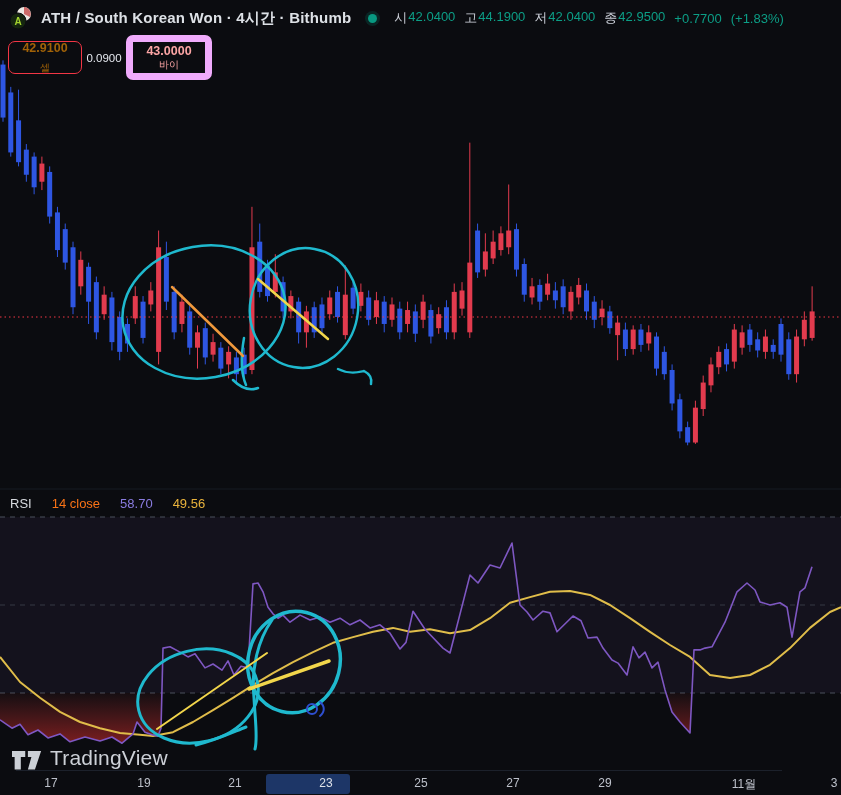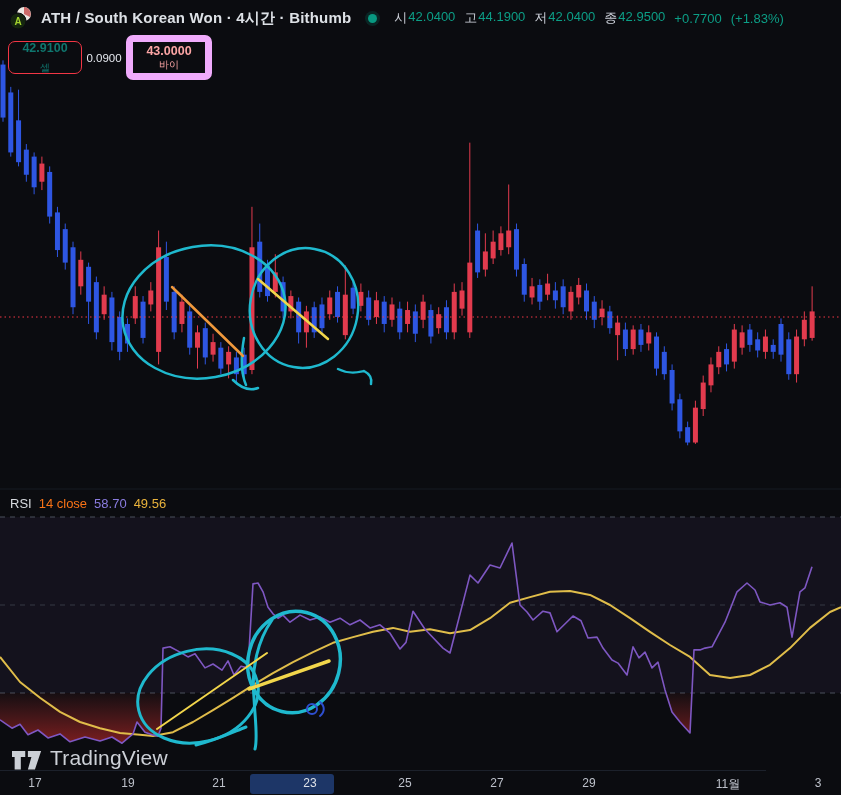--- a/index.html
+++ b/index.html
@@ -14,39 +14,39 @@
     box-shadow:0 0 0 3px rgba(8,153,129,.18);}
   .ohlc{display:flex;align-items:center;gap:9px;margin-left:10px;font-size:13px;}
   .ohlc .lb{color:#cfd3dc;}
   .ohlc .vl{color:#0c9e86;}
   .pair{display:flex;gap:1px;}
 
   
   .trades{position:absolute;top:35px;left:8px;display:flex;align-items:center;z-index:6;}
   .tbtn{width:72px;height:31px;border-radius:7px;background:#0b0c10;display:flex;flex-direction:column;
     align-items:center;justify-content:center;line-height:1.1;cursor:pointer;}
-  .sell{border:1px solid #f23645;color:#0f766e;gap:6px;}
+  .sell{border:1px solid #f23645;color:#a16207;gap:6px;}
   .buy{border:7px solid #f0abfc;color:#fca5a5;}
   .tbtn .px{font-size:12.5px;font-weight:bold;}
   .tbtn .lab{font-size:10px;}
   .spread{width:44px;text-align:center;font-size:11.5px;color:#e6e9ef;}
 
   
-  .rsi-lab{position:absolute;top:496px;left:10px;display:flex;gap:7px;font-size:13px;z-index:6;align-items:baseline;}
+  .rsi-lab{position:absolute;top:496px;left:10px;display:flex;gap:20px;font-size:13px;z-index:6;align-items:baseline;}
   .rsi-lab .nm{color:#d8dbe0;}
   .rsi-lab .pr{color:#f97316;}
   .rsi-lab .v1{color:#8a7ce0;}
   .rsi-lab .v2{color:#e9b33c;}
 
   
   .wm{position:absolute;top:743px;left:12px;display:flex;align-items:center;gap:8px;z-index:4;opacity:.96;}
   .wm .wm-text{font-size:21px;font-weight:normal;color:#d4d8df;letter-spacing:.2px;}
 
   
-  .taxis{position:absolute;left:0;top:770px;width:766px;height:25px;z-index:5;border-top:1px solid #1c212b;}
+  .taxis{position:absolute;left:16px;top:770px;width:766px;height:25px;z-index:5;border-top:1px solid #1c212b;}
   .taxis .tl{position:absolute;top:5px;transform:translateX(-50%);font-size:12px;color:#bdc1ca;}
   .taxis .tbox{position:absolute;top:3px;height:20px;border-radius:3px;background:#1d3667;}
   .taxis .tl.hl{color:#dde1e8;z-index:2;}
 
   .chart-svg{position:absolute;left:0;top:0;z-index:1;}
 </style>
 </head>
 <body>
 
 <div class="screen">

